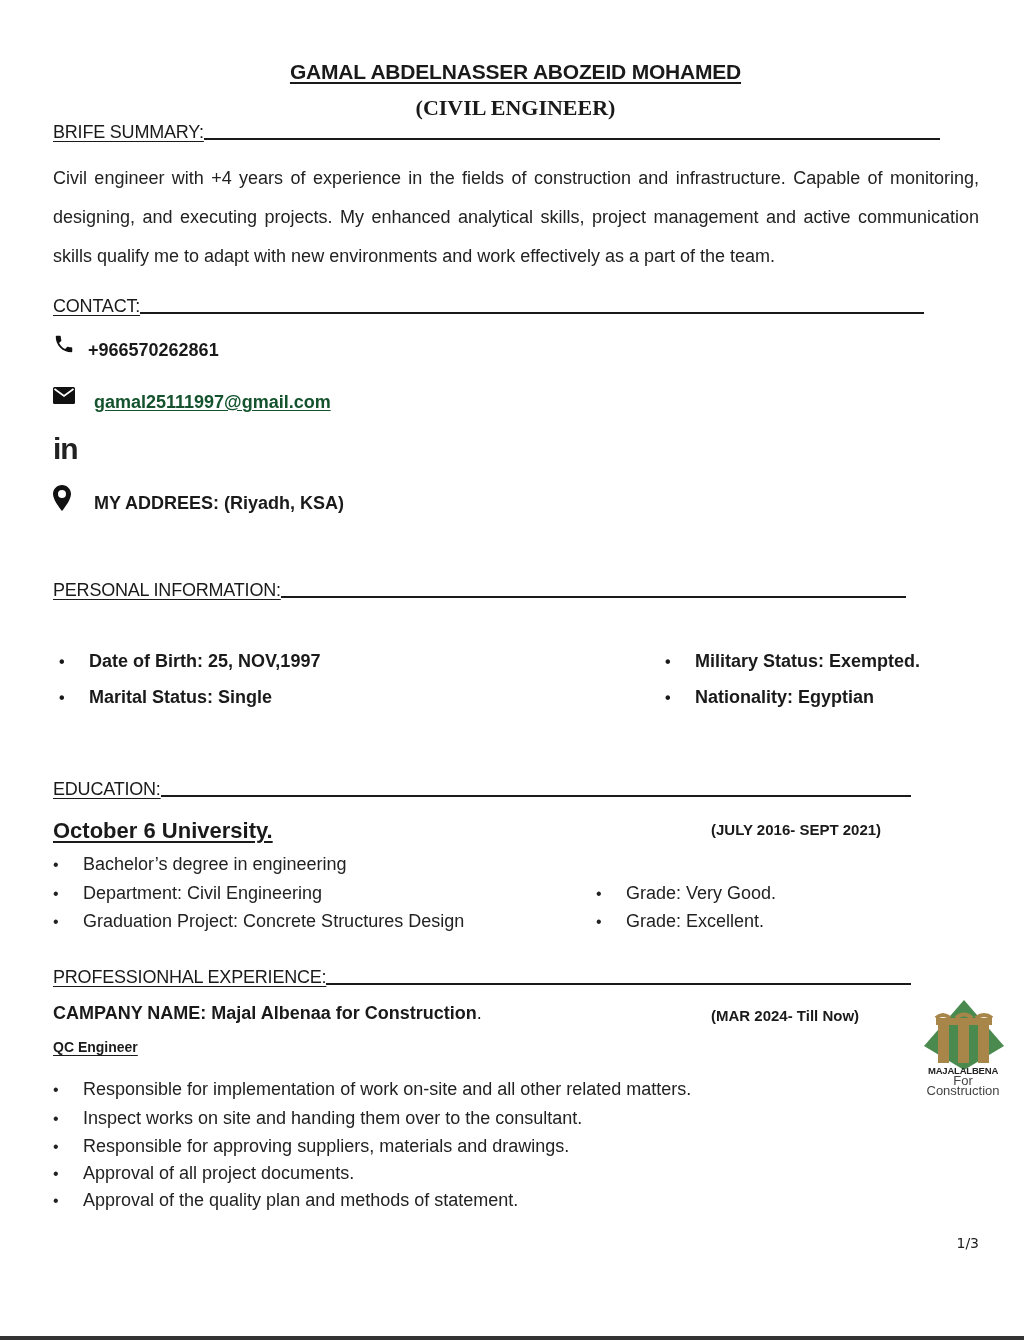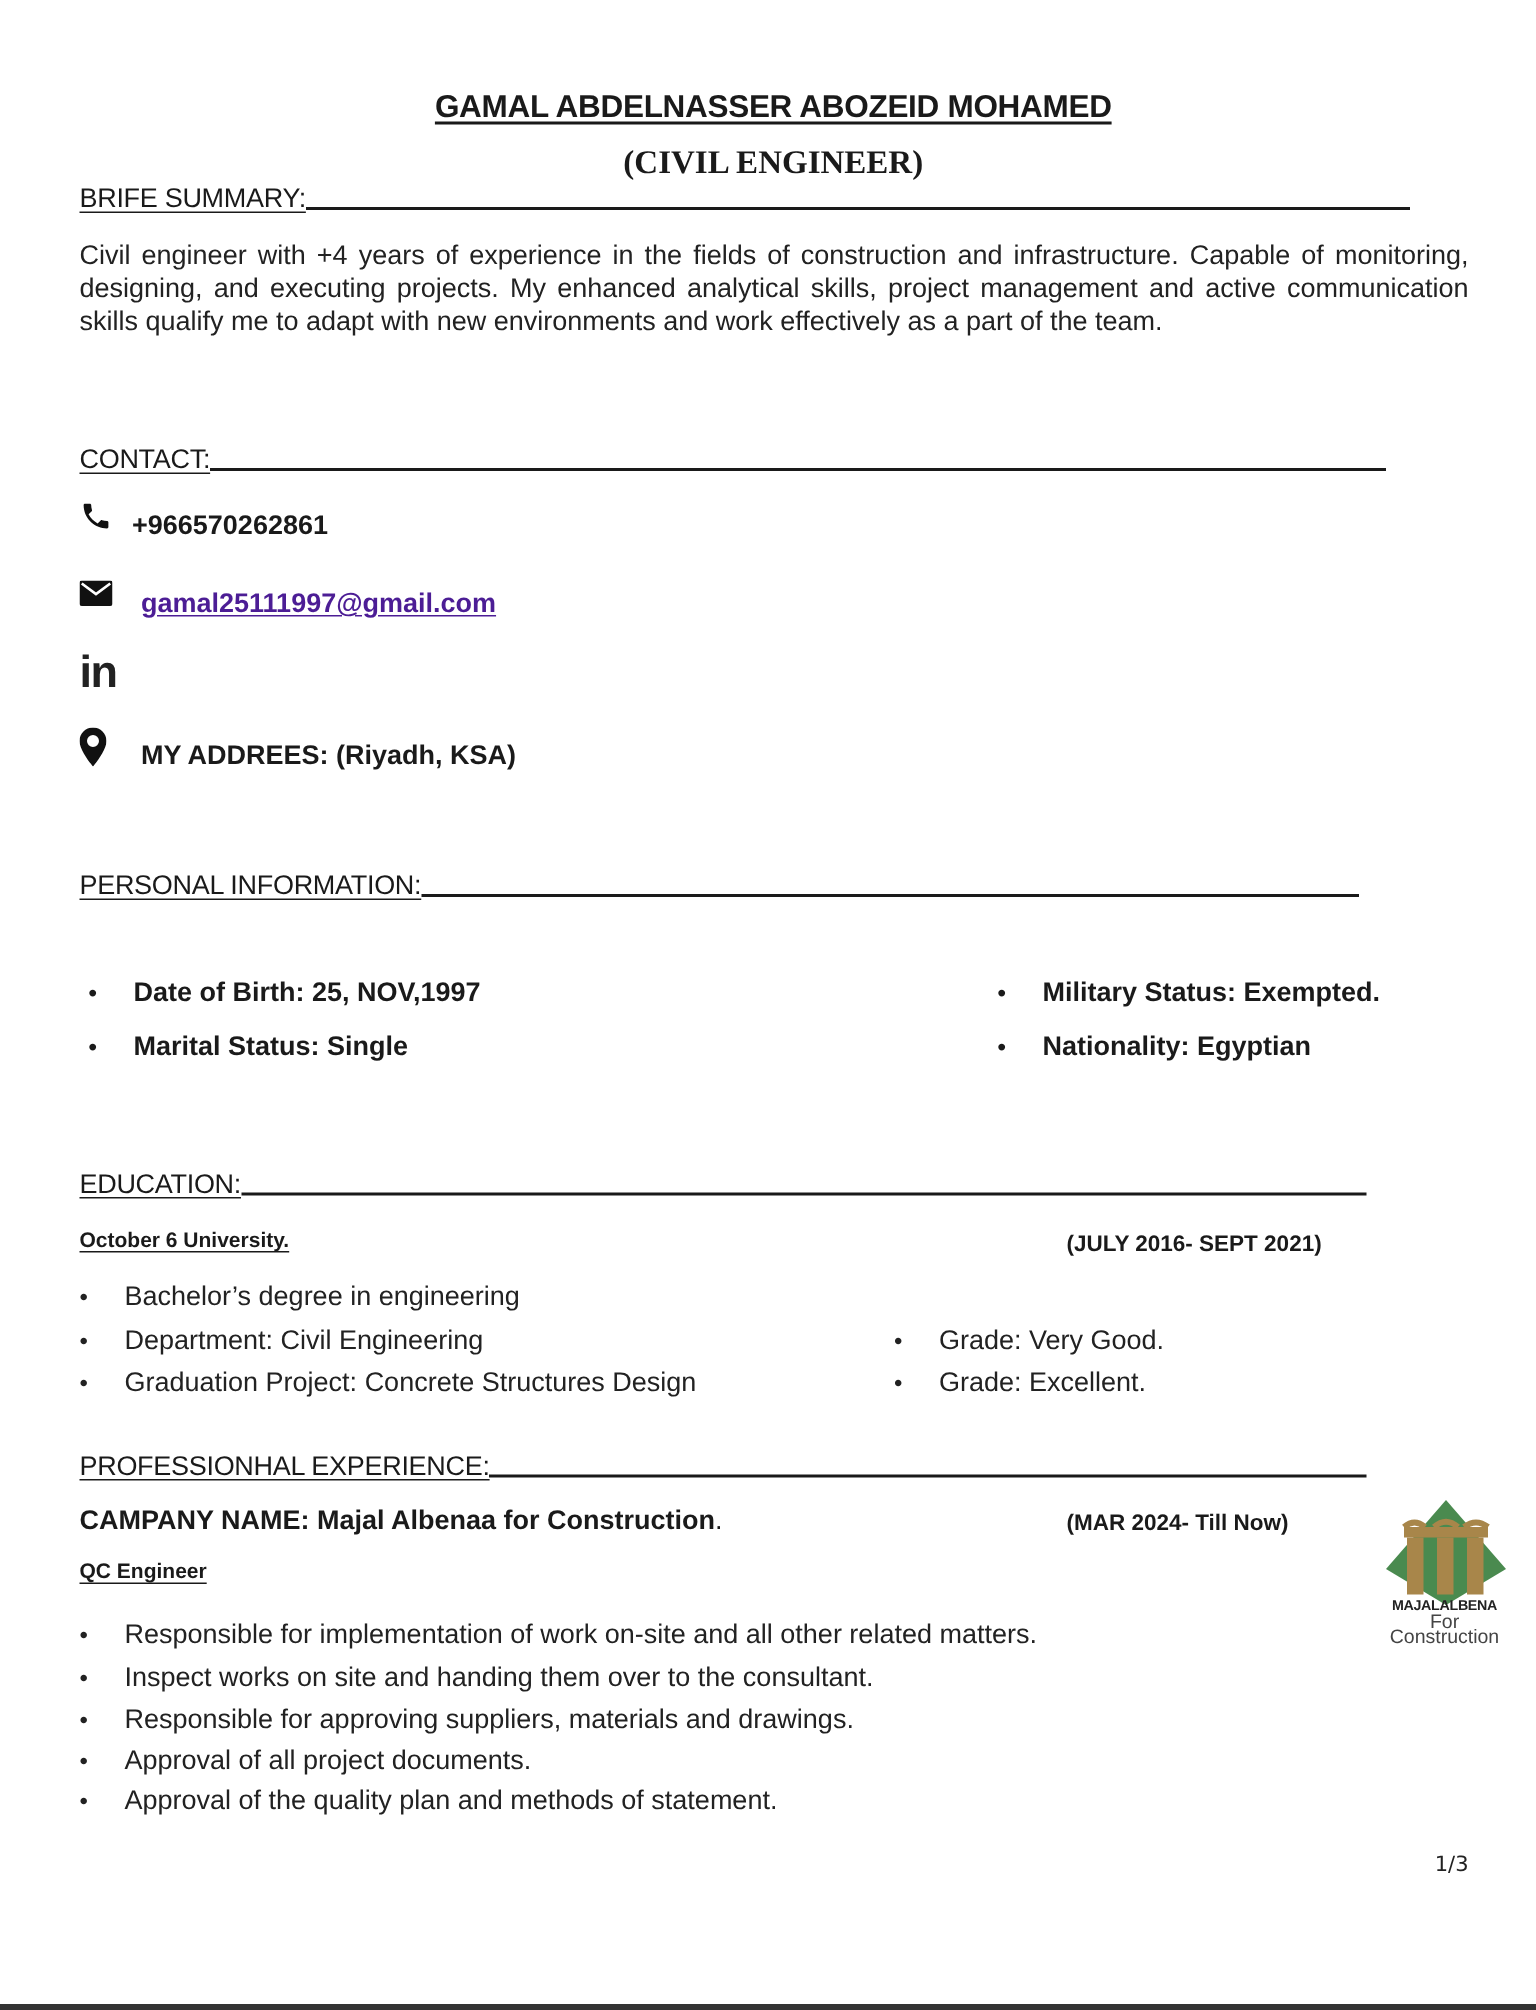--- a/index.html
+++ b/index.html
@@ -18,26 +18,26 @@
     font-family: "Liberation Serif", serif; font-size: 22px; font-weight: bold;
   }
   .section {
     left: 53px; display: flex; align-items: flex-end;
     font-size: 18px; font-weight: normal; letter-spacing: -0.2px;
   }
   .section .lbl { text-decoration: underline; text-underline-offset: 3px; white-space: nowrap; }
   .section .rule { flex: 1; border-bottom: 2px solid #1a1a1a; margin-bottom: 3px; height: 0; }
   .summary {
     left: 53px; width: 926px; top: 159px;
-    font-size: 18px; line-height: 22px; text-align: justify; color: #222;
+    font-size: 18px; line-height: 39px; text-align: justify; color: #222;
   }
   .contact-row { left: 53px; display: flex; align-items: center; font-size: 18px; }
   .contact-row .icon { width: 34px; display: inline-flex; justify-content: flex-start; align-items: center; }
   .bold { font-weight: bold; }
-  .link { color: #4c1d95; text-decoration: underline; font-weight: bold; text-underline-offset: 2px; }
+  .link { color: #14532d; text-decoration: underline; font-weight: bold; text-underline-offset: 2px; }
   .bullet-row { display: flex; align-items: baseline; font-size: 18px; }
   .bullet-row .dot { width: 30px; font-size: 16px; }
   .plain { color: #222; }
   .page-num { right: 45px; top: 1235px; font-family: "DejaVu Sans", sans-serif; font-size: 14px; color: #222; }
   .bottom-bar { left: 0; right: 0; bottom: 0; height: 4px; background: #333; }
   .logo { left: 918px; top: 998px; width: 92px; height: 96px; }
   .logo-text { left: 918px; top: 1066px; width: 90px; text-align: center; line-height: 10px; }
   .logo-text .l1 { font-size: 9.5px; font-weight: bold; color: #222; letter-spacing: -0.2px; }
   .logo-text .l2 { font-size: 13px; color: #444; }
 </style>
@@ -110,21 +110,21 @@
 <div class="abs bullet-row bold" style="left:665px; top:687px;">
   <span class="dot">•</span>
   <span>Nationality: Egyptian</span>
 </div>
 
 <div class="abs section" style="top:779px; width:858px;">
   <span class="lbl">EDUCATION:</span>
   <span class="rule"></span>
 </div>
 
-<div class="abs bold" style="left:53px; top:818px; font-size:14px; text-decoration:underline; text-underline-offset:3px;">October 6 University.</div>
+<div class="abs bold" style="left:53px; top:818px; font-size:22px; text-decoration:underline; text-underline-offset:3px;">October 6 University.</div>
 <div class="abs bold" style="left:711px; top:821px; font-size:15px;">(JULY 2016- SEPT 2021)</div>
 
 <div class="abs bullet-row plain" style="left:53px; top:854px;">
   <span class="dot">•</span>
   <span>Bachelor’s degree in engineering</span>
 </div>
 <div class="abs bullet-row plain" style="left:53px; top:883px;">
   <span class="dot">•</span>
   <span>Department: Civil Engineering</span>
 </div>

